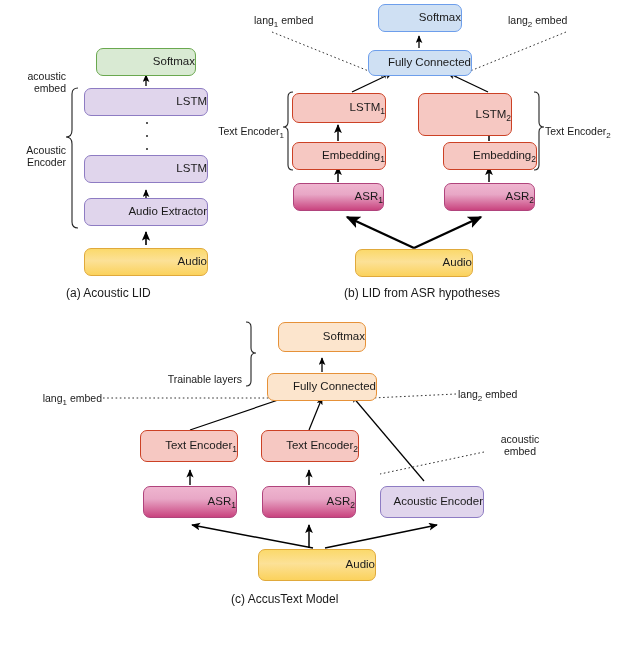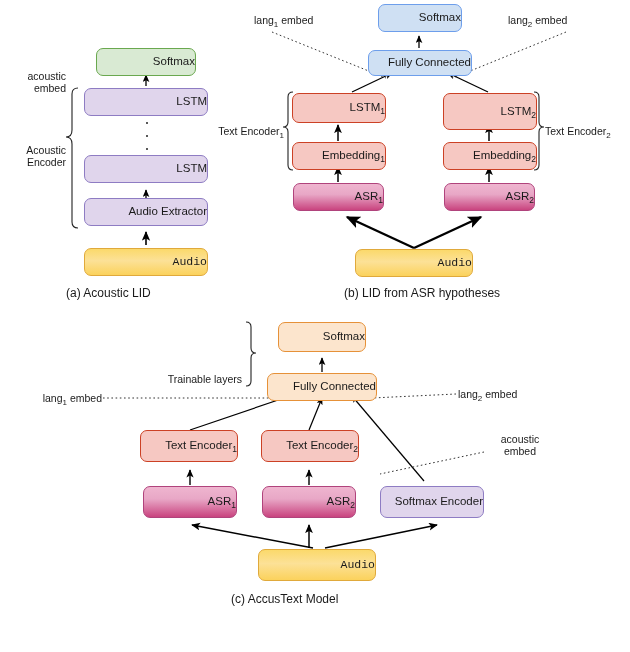--- a/index.html
+++ b/index.html
@@ -16,21 +16,21 @@
     display:flex;align-items:center;justify-content:flex-end;
     border-radius:7px;font-size:11.5px;line-height:1;
     white-space:nowrap;text-align:center;
     z-index:5;
   }
   .node sub{font-size:8.5px;line-height:0;vertical-align:baseline;position:relative;top:3px;}
 
   
   .c-green   {background:#d9ead3;border:1.2px solid #6aa84f;}
   .c-purple  {background:#e0d5ec;border:1.2px solid #8e7cc3;}
-  .c-gold    {background:linear-gradient(180deg,#fbd96b 0%,#fce197 45%,#fbd25c 100%);border:1.2px solid #e0a93b;font-family:Liberation Mono, monospace;}
+  .c-gold    {background:linear-gradient(180deg,#fbd96b 0%,#fce197 45%,#fbd25c 100%);border:1.2px solid #e0a93b;}
   .c-blue    {background:#cfe0f3;border:1.2px solid #6d9eeb;}
   .c-salmon  {background:#f6c8c2;border:1.2px solid #cc4125;}
   .c-asr     {background:linear-gradient(180deg,#efb5cf 0%,#e8a7c6 40%,#c9447f 100%);border:1.2px solid #b0437c;}
   .c-peach   {background:#fce5cd;border:1.2px solid #e69138;}
 
   
   .lbl{
     position:absolute;font-size:10.5px;line-height:12px;
     white-space:nowrap;color:#1a1a1a;z-index:6;
   }
@@ -177,21 +177,21 @@
     </div>
 
     <div class="node c-blue" style="left:368px;top:50px;width:104px;height:26px;">
       <span>Fully Connected</span>
     </div>
 
     <div class="node c-salmon" style="left:292px;top:93px;width:94px;height:30px;">
       <span><span>LSTM</span><sub>1</sub></span>
     </div>
 
-    <div class="node c-salmon" style="left:443px;top:93px;width:94px;height:37px;">
+    <div class="node c-salmon" style="left:418px;top:93px;width:94px;height:43px;">
       <span><span>LSTM</span><sub>2</sub></span>
     </div>
 
     <div class="node c-salmon" style="left:292px;top:142px;width:94px;height:28px;">
       <span><span>Embedding</span><sub>1</sub></span>
     </div>
 
     <div class="node c-salmon" style="left:443px;top:142px;width:94px;height:28px;">
       <span><span>Embedding</span><sub>2</sub></span>
     </div>
@@ -246,21 +246,21 @@
 
     <div class="node c-asr" style="left:143px;top:486px;width:94px;height:32px;">
       <span><span>ASR</span><sub>1</sub></span>
     </div>
 
     <div class="node c-asr" style="left:262px;top:486px;width:94px;height:32px;">
       <span><span>ASR</span><sub>2</sub></span>
     </div>
 
     <div class="node c-purple" style="left:380px;top:486px;width:104px;height:32px;">
-      <span>Softmax Encoder</span>
+      <span>Acoustic Encoder</span>
     </div>
 
     <div class="node c-gold" style="left:258px;top:549px;width:118px;height:32px;">
       <span>Audio</span>
     </div>
 
     <div class="lbl rt" style="left:130px;top:373px;width:112px;">
       <span>Trainable layers</span>
     </div>
 

